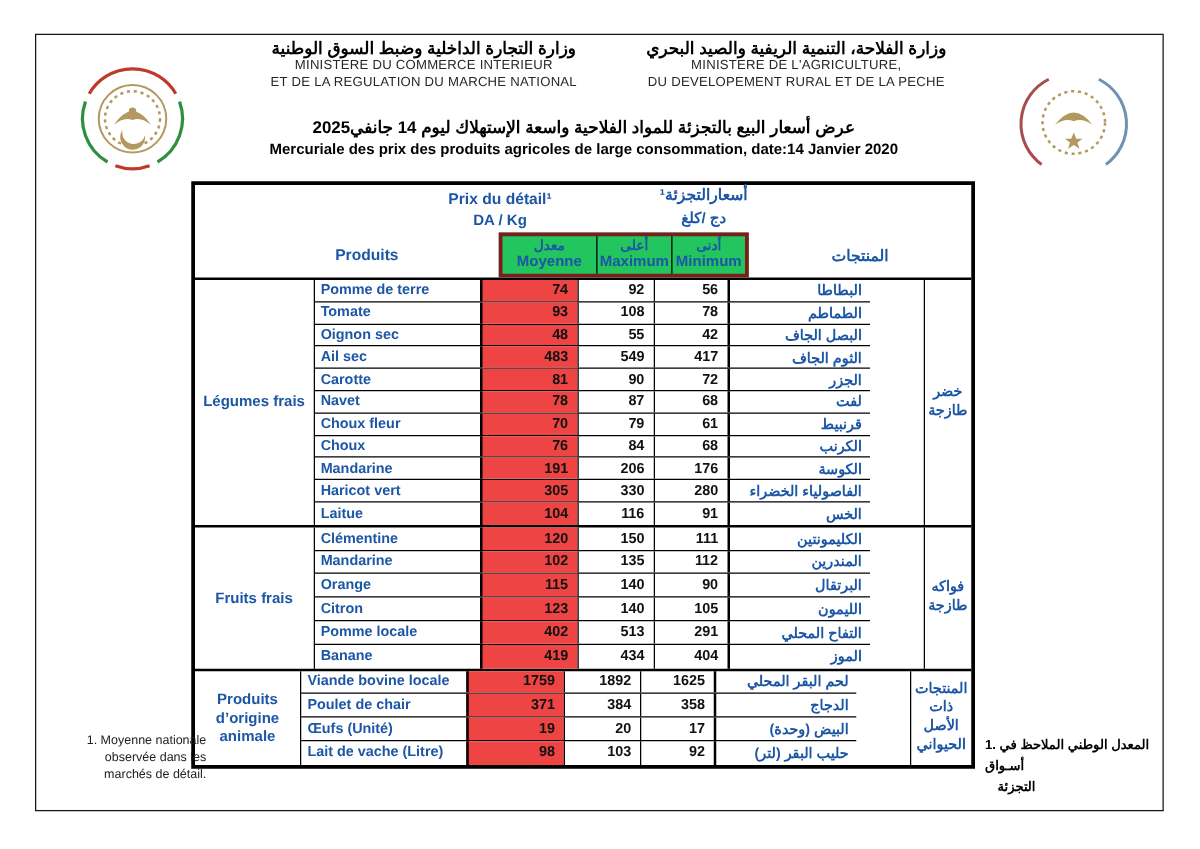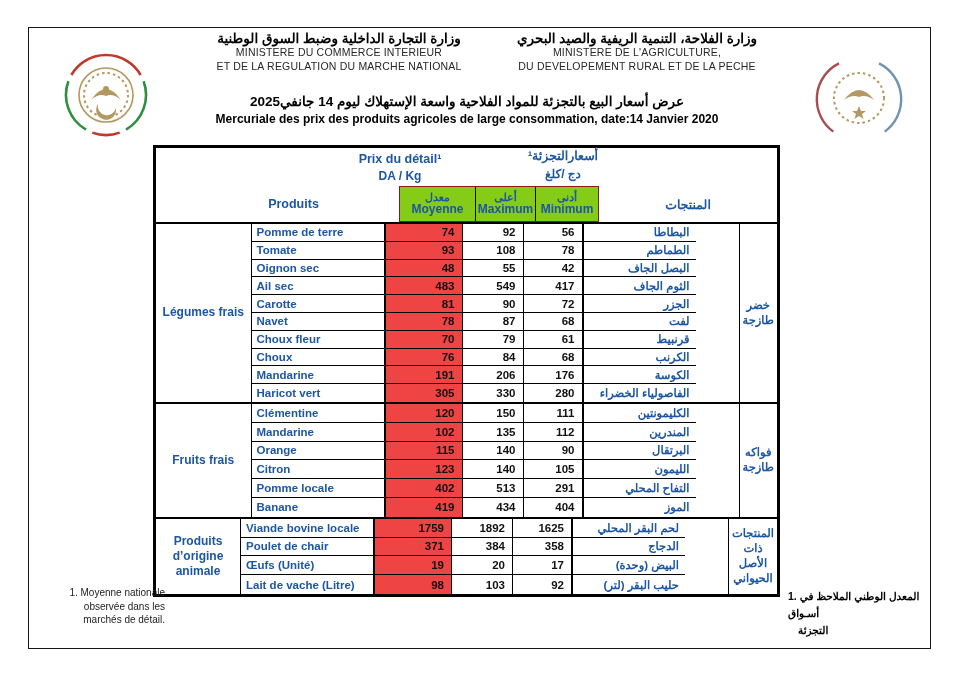--- a/index.html
+++ b/index.html
@@ -30,21 +30,21 @@
     border:3px solid #000;background:#fff;}
   .thead{position:relative;height:74px;border-bottom:2px solid #000;}
   .prix-fr{position:absolute;top:2px;left:167px;width:154px;text-align:center;
     color:#1c56a4;font-weight:bold;line-height:1.45;}
   .prix-ar{position:absolute;top:0px;left:330px;width:154px;text-align:center;direction:rtl;
     color:#1c56a4;font-weight:bold;line-height:1.4;}
   .prix-l1{font-size:12.5px;} .prix-l2{font-size:12px;}
   .hdr-row{position:absolute;left:0;right:0;bottom:0;height:36px;display:flex;}
   .h-produits{width:243px;box-sizing:border-box;display:flex;align-items:center;justify-content:center;
     color:#1c56a4;font-weight:bold;font-size:12.5px;padding-left:32px;}
-  .h-num{width:200px;box-sizing:border-box;display:flex;border:1px solid #7f1d1d;background:#84cc16;}
+  .h-num{width:200px;box-sizing:border-box;display:flex;border:3px solid #7f1d1d;background:#22c55e;}
   .h-cell{box-sizing:border-box;display:flex;flex-direction:column;justify-content:center;text-align:center;
     color:#1c56a4;font-weight:bold;line-height:1.15;border-right:1.5px solid #000;}
   .h-cell:last-child{border-right:none;}
   .h-moy{flex:0 0 76px;} .h-max{flex:0 0 60px;} .h-min{flex:1 1 auto;}
   .h-cell .ar{font-size:11px;direction:rtl;} .h-cell .fr{font-size:12px;}
   .h-prod-ar{flex:1;display:flex;align-items:center;justify-content:center;
     color:#1c56a4;font-weight:bold;font-size:12.5px;direction:rtl;}
 
   .tbody{}
   .group{display:flex;border-top:2.5px solid #000;}
@@ -209,20 +209,27 @@
             <div class="c c-min">176</div>
             <div class="c c-ar">الكوسة</div>
           </div>
           <div class="row">
             <div class="c c-fr">Haricot vert</div>
             <div class="c c-moy">305</div>
             <div class="c c-max">330</div>
             <div class="c c-min">280</div>
             <div class="c c-ar">الفاصولياء الخضراء</div>
           </div>
+          <div class="row">
+            <div class="c c-fr">Laitue</div>
+            <div class="c c-moy">104</div>
+            <div class="c c-max">116</div>
+            <div class="c c-min">91</div>
+            <div class="c c-ar">الخس</div>
+          </div>
         </div>
         <div class="gcol-ar">خضر طازجة</div>
       </div>
       <div class="group g1">
         <div class="gcol-fr">Fruits frais</div>
         <div class="rows">
           <div class="row">
             <div class="c c-fr">Clémentine</div>
             <div class="c c-moy">120</div>
             <div class="c c-max">150</div>

